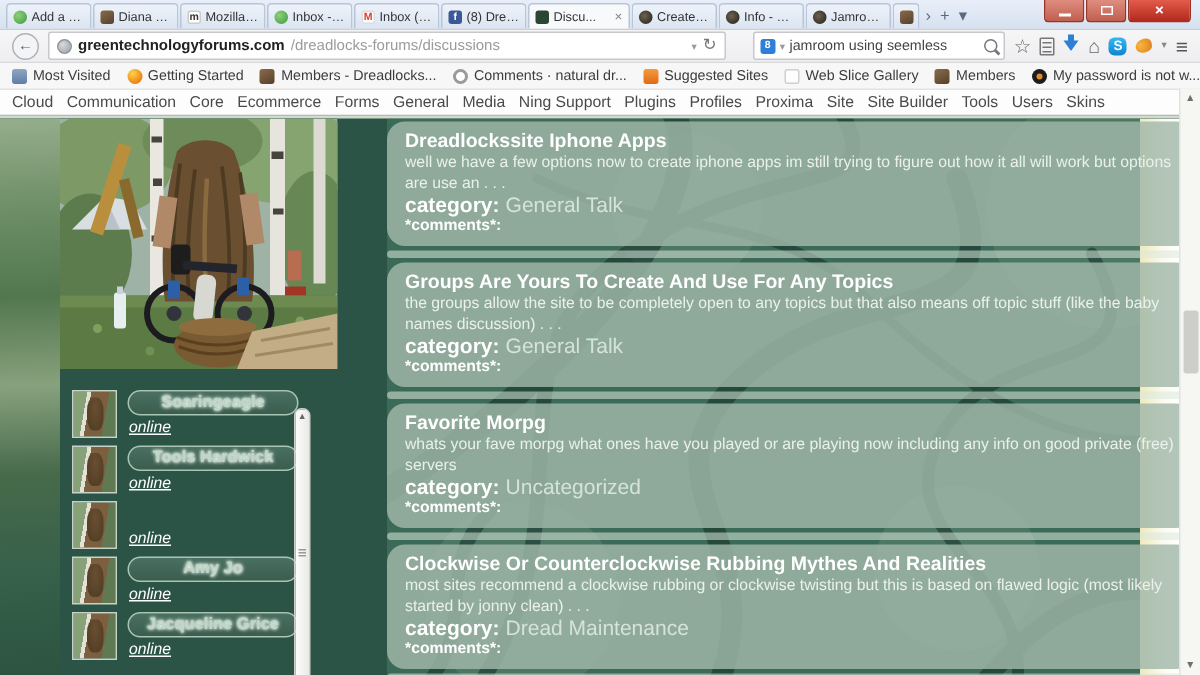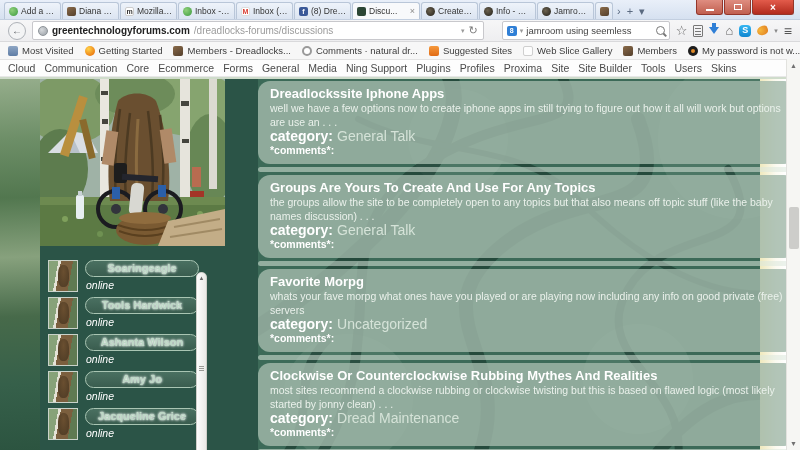--- a/index.html
+++ b/index.html
@@ -100,21 +100,21 @@
   .userlist{position:relative;height:206px;}
   .user{position:relative;height:37px;}
   .user:first-child{margin-top:13px;}
   .avatar{position:absolute;left:8px;top:1px;width:30px;height:32px;border:1px solid #c9d2c9;box-sizing:border-box;
     background:linear-gradient(100deg,#87a279 0 28%,#e4e2d6 28% 36%,#7b5f3e 36% 72%,#5f7a52 72% 100%);}
   .avatar::after{content:"";position:absolute;left:9px;top:4px;width:11px;height:22px;border-radius:40%;
     background:radial-gradient(ellipse at 50% 30%,#6a4f30,#4c3a24);}
   .pill{position:absolute;left:45px;right:26px;top:1px;height:17px;border:1px solid #a9c5b3;border-radius:9px;
     background:linear-gradient(#4a7061,#3a5d4f);color:#bcd8c5;font-weight:bold;font-size:11px;
     text-align:center;line-height:15px;text-shadow:0 0 3px #fff,0 0 2px #fff;overflow:hidden;white-space:nowrap;box-sizing:border-box;}
-  .online{position:absolute;left:46px;top:20px;font-style:italic;font-size:10.5px;color:#fff;}
+  .online{position:absolute;left:46px;top:20px;font-style:italic;font-size:10.5px;color:#fff;text-decoration:underline;}
   .list-scrollbar{position:absolute;right:18px;top:13px;bottom:-10px;width:11px;border-radius:5px;
     background:linear-gradient(90deg,#fdfdfd,#e9e9e6);border:1px solid #cfcfca;box-sizing:border-box;
     display:flex;flex-direction:column;align-items:center;}
   .lsb-up{color:#666;font-size:6px;margin-top:2px;}
   .lsb-grip{margin-top:85px;width:5px;height:1px;background:#9a9a96;box-shadow:0 2px 0 #9a9a96,0 4px 0 #9a9a96;}
 
   .main-col{position:absolute;left:222px;top:0;bottom:0;width:538px;margin-left:36px;}
   .swirl-bg{position:absolute;left:0;top:0;width:538px;height:373px;}
   .threads{position:relative;z-index:1;padding-top:2px;}
   .card{background:rgba(161,184,169,0.82);border-radius:12px;padding:5px 12px 7px;margin-bottom:3px;color:#fff;}
@@ -338,21 +338,20 @@
           <span class="pill">Soaringeagle</span>
           <span class="online">online</span>
         </div>
         <div class="user">
           <span class="avatar"></span>
           <span class="pill">Tools Hardwick</span>
           <span class="online">online</span>
         </div>
         <div class="user">
           <span class="avatar"></span>
-          <span class="pill">Ashanta Wilson</span>
           <span class="online">online</span>
         </div>
         <div class="user">
           <span class="avatar"></span>
           <span class="pill">Amy Jo</span>
           <span class="online">online</span>
         </div>
         <div class="user">
           <span class="avatar"></span>
           <span class="pill">Jacqueline Grice</span>

